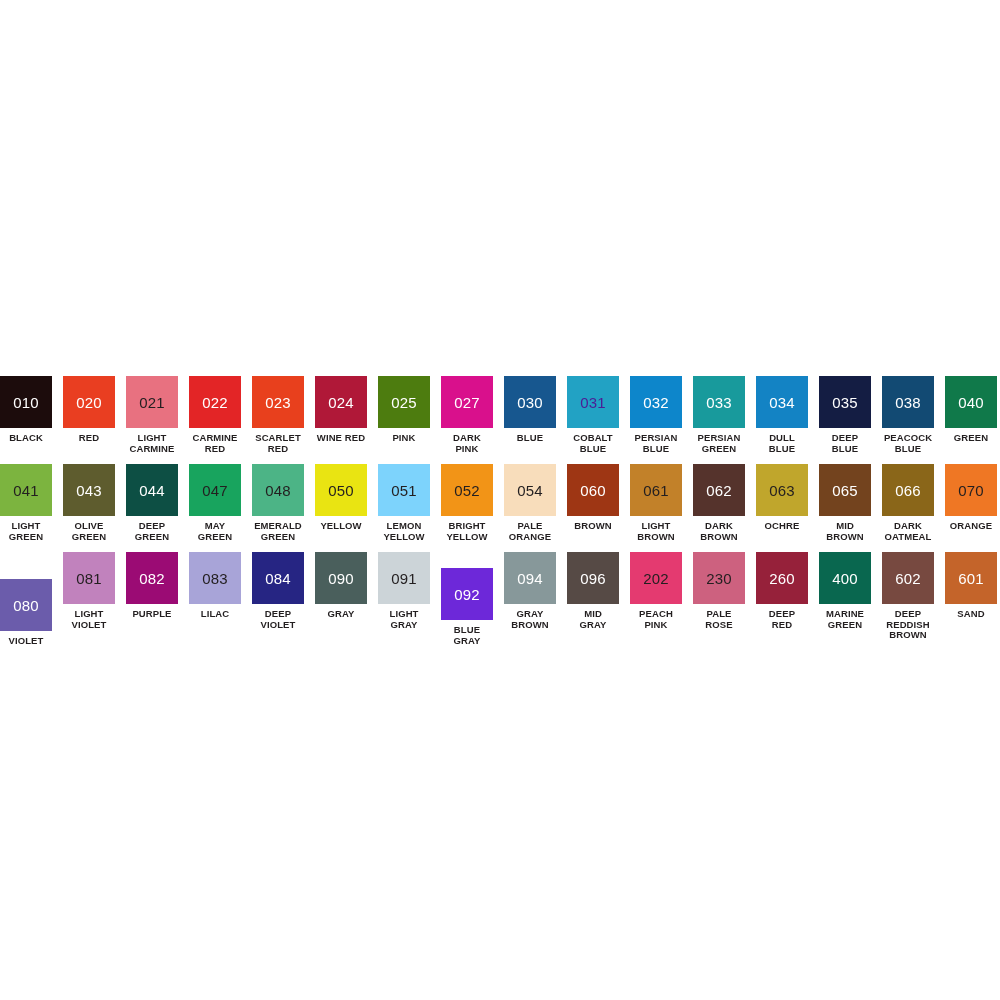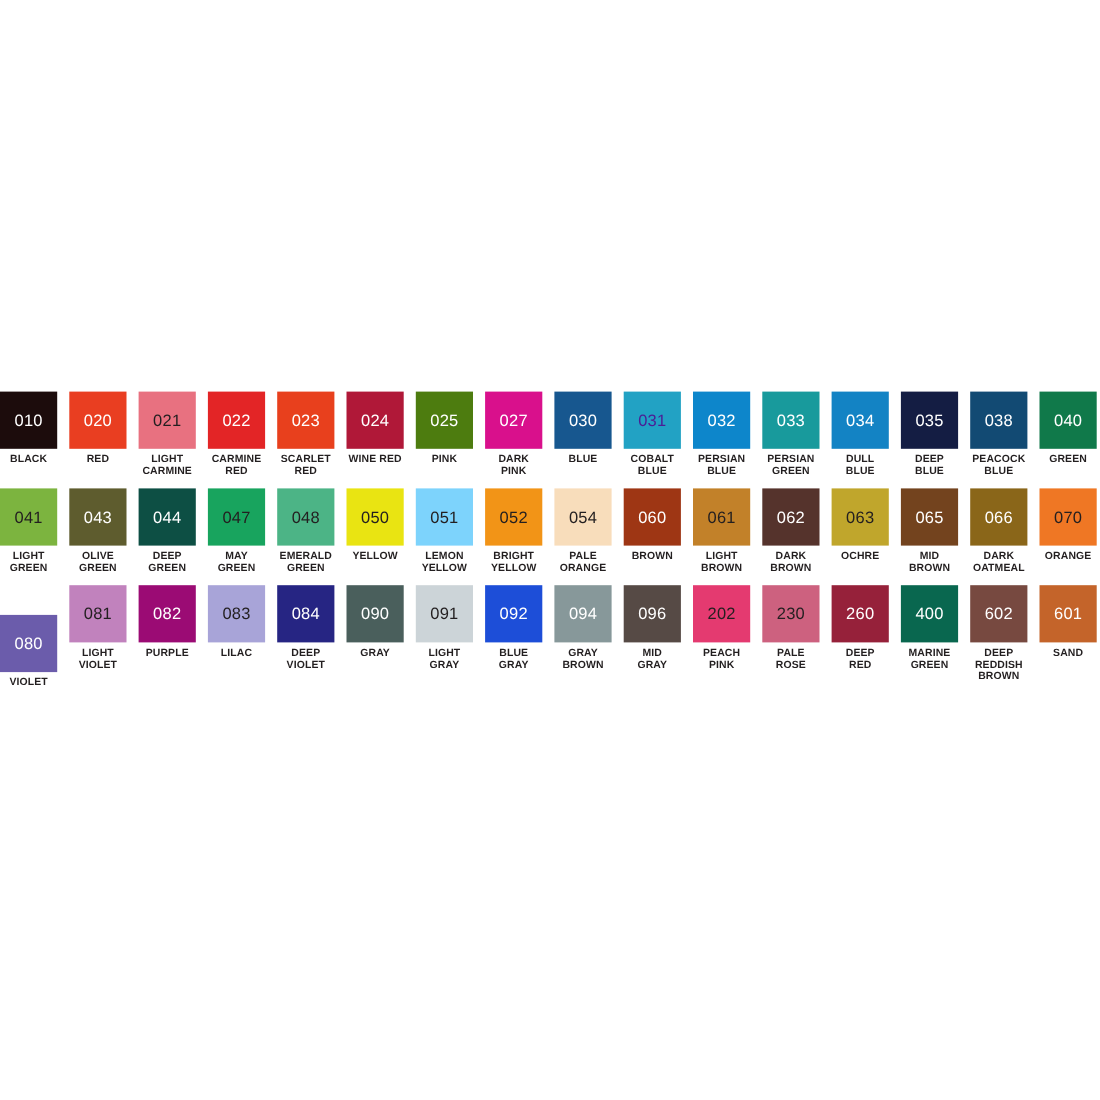--- a/index.html
+++ b/index.html
@@ -9,21 +9,21 @@
   }
   body {
     width: 1000px;
     height: 1000px;
     font-family: "Liberation Sans", sans-serif;
     overflow: hidden;
   }
   #chart-root {
     position: absolute;
     left: 0;
-    top: 356px;
+    top: 376px;
     width: 928px;
   }
   .swatch-row {
     display: flex;
     flex-direction: row;
     align-items: flex-start;
     margin-bottom: 10px;
   }
   .swatch-cell {
     width: 52px;
@@ -324,21 +324,21 @@
         <div class="swatch-name">GRAY</div>
       </div>
       <div class="swatch-cell">
         <div class="swatch-chip" style="background-color: rgb(204, 212, 216);">
           <span class="swatch-code" style="color: rgb(35, 31, 32);">091</span>
         </div>
         <div class="swatch-name">LIGHT
 GRAY</div>
       </div>
       <div class="swatch-cell">
-        <div class="swatch-chip" style="background-color: #1d4ed8;">
+        <div class="swatch-chip" style="background-color: #6d28d9; margin-top: 16px;">
           <span class="swatch-code" style="color: rgb(255, 255, 255);">092</span>
         </div>
         <div class="swatch-name">BLUE
 GRAY</div>
       </div>
       <div class="swatch-cell">
         <div class="swatch-chip" style="background-color: rgb(135, 152, 154);">
           <span class="swatch-code" style="color: rgb(255, 255, 255);">094</span>
         </div>
         <div class="swatch-name">GRAY

